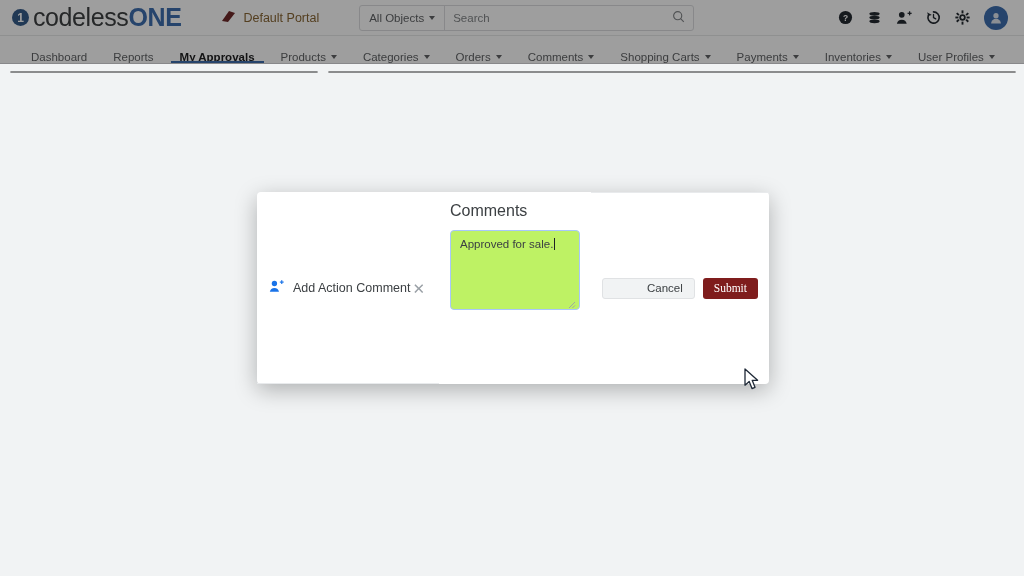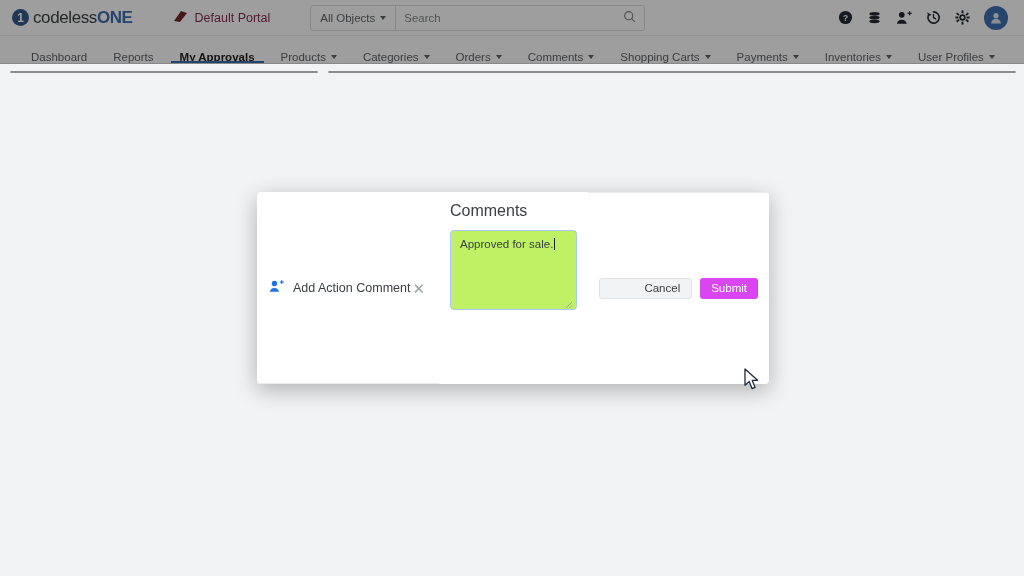--- a/index.html
+++ b/index.html
@@ -29,26 +29,26 @@
     border-bottom: 1px solid #e6e8ea;
   }
   .logo { display: flex; align-items: center; gap: 4px; }
   .logo-mark {
     width: 17px; height: 17px; border-radius: 50%;
     background: #1a5fb4;
     color: #fff; font-size: 12px; font-weight: bold;
     display: flex; align-items: center; justify-content: center;
     line-height: 1;
   }
-  .logo-text { font-size: 17px; letter-spacing: -0.4px; }
+  .logo-text { font-size: 25px; letter-spacing: -0.4px; }
   .logo-text .a { color: #3c4043; font-weight: 400; }
   .logo-text .b { color: #1a73e8; font-weight: 700; }
 
   .portal { display: flex; align-items: center; gap: 7px; margin-left: 40px; }
-  .portal-label { font-size: 12.5px; color: #be185d; }
+  .portal-label { font-size: 12.5px; color: #a16207; }
 
   .searchwrap {
     margin-left: 40px;
     display: flex; align-items: center;
     height: 26px;
     border: 1px solid #dadce0;
     border-radius: 3px;
     width: 335px;
     background: #fff;
   }
@@ -209,21 +209,21 @@
     padding: 9px 11px 10px 11px;
     border-top: 1px solid #e8eaec;
   }
   .btn {
     height: 21px; border-radius: 3px;
     font-size: 11.5px;
     display: flex; align-items: center; justify-content: center;
     padding: 0 11px;
   }
   .btn-cancel { background: #f1f3f4; color: #3c4043; border: 1px solid #e0e2e4; padding-left: 44px; }
-  .btn-submit { background: #d946ef; color: #fff; }
+  .btn-submit { background: #7f1d1d; color: #fff; font-family: Liberation Serif, serif; }
 
   .cursor {
     position: absolute;
     left: 744px; top: 368px;
     z-index: 80;
     pointer-events: none;
   }
 </style>
 </head>
 <body>

